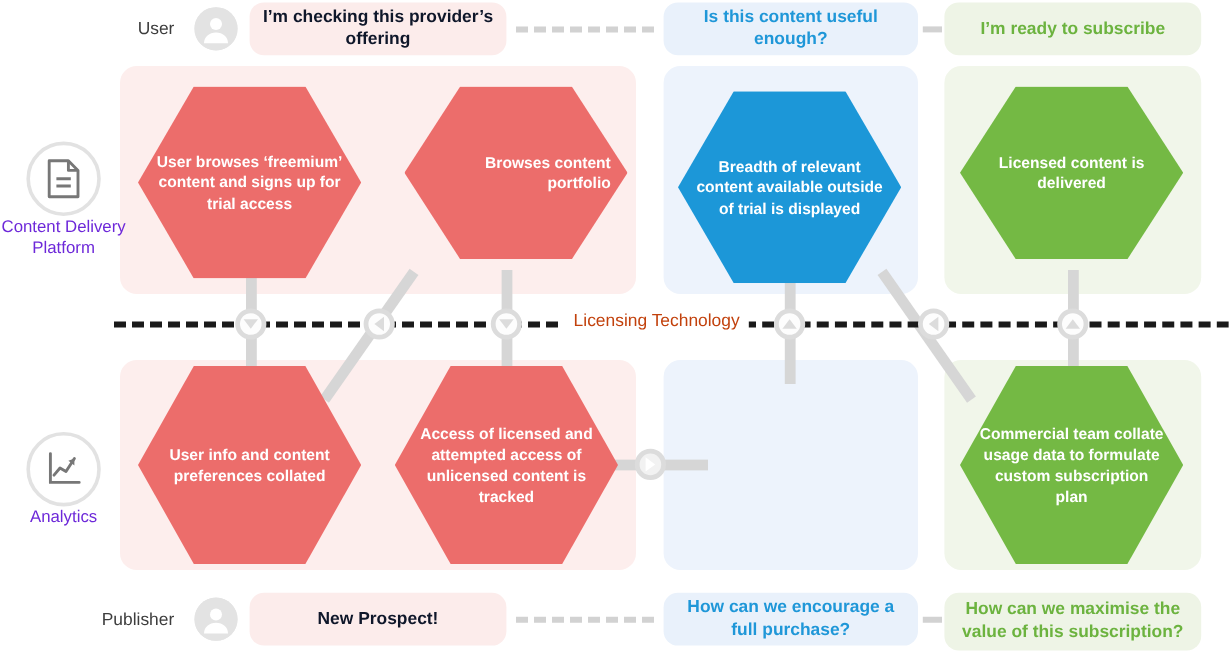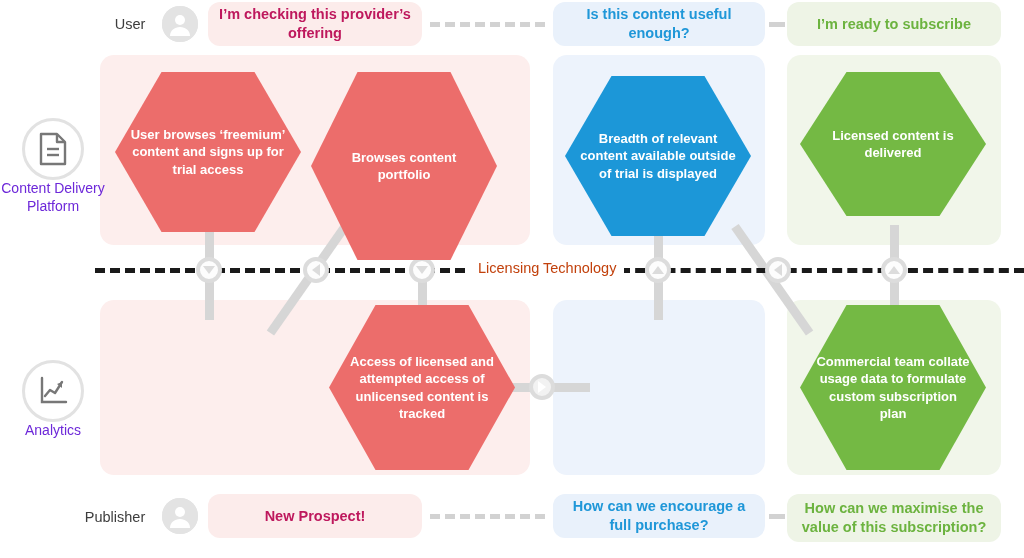--- a/index.html
+++ b/index.html
@@ -14,21 +14,21 @@
   
   .panel{position:absolute;border-radius:14px;}
 
   
   .pill{
     position:absolute;border-radius:12px;
     display:flex;align-items:center;justify-content:center;
     text-align:center;font-weight:bold;font-size:14.5px;line-height:1.28;
     padding:4px 10px;box-sizing:border-box;
   }
-  .pill.red{background:#fceceb;color:#be185d;}
+  .pill.red{background:#fceceb;color:#0f172a;}
   .pill.blue{background:#e9f1fb;color:#1f97d8;}
   .pill.green{background:#eef4e6;color:#6cb33f;}
 
   
   .actor-label{
     position:absolute;font-size:14.5px;color:#3d3d3d;
     text-align:center;white-space:nowrap;
   }
   .avatar{
     position:absolute;width:36px;height:36px;border-radius:50%;
@@ -138,30 +138,33 @@
   <div class="node up" style="left:881px;top:257px;">
       <i></i>
     </div>
   <div class="node right" style="left:529px;top:374px;">
       <i></i>
     </div>
 
   <div class="hex red" style="left:115px;top:72px;width:186px;height:160px;">
     <span>User browses ‘freemium’ content and signs up for trial access</span>
   </div>
-  <div class="hex red" style="left:311px;top:72px;width:186px;height:188px;">
+  <div class="hex red" style="left:337px;top:72px;width:186px;height:144px;text-align:right;">
     <span>Browses content portfolio</span>
   </div>
   <div class="hex blue" style="left:565px;top:76px;width:186px;height:160px;">
     <span>Breadth of relevant content available outside of trial is displayed</span>
   </div>
   <div class="hex green" style="left:800px;top:72px;width:186px;height:144px;">
     <span>Licensed content is delivered</span>
   </div>
 
+  <div class="hex red" style="left:115px;top:305px;width:186px;height:165px;">
+    <span>User info and content preferences collated</span>
+  </div>
   <div class="hex red" style="left:329px;top:305px;width:186px;height:165px;">
     <span>Access of licensed and attempted access of unlicensed content is tracked</span>
   </div>
   <div class="hex green" style="left:800px;top:305px;width:186px;height:165px;">
     <span>Commercial team collate usage data to formulate custom subscription plan</span>
   </div>
 
   <div class="actor-label" style="left:105px;top:16px;width:50px;">User</div>
   <div class="avatar" style="left:162px;top:6px;">
     <svg viewBox="0 0 36 36">

